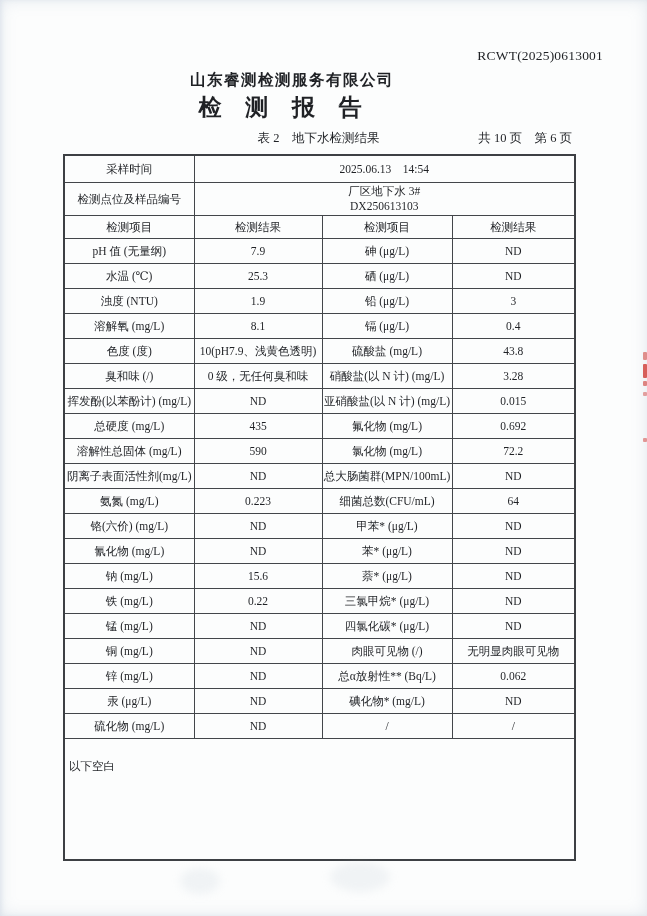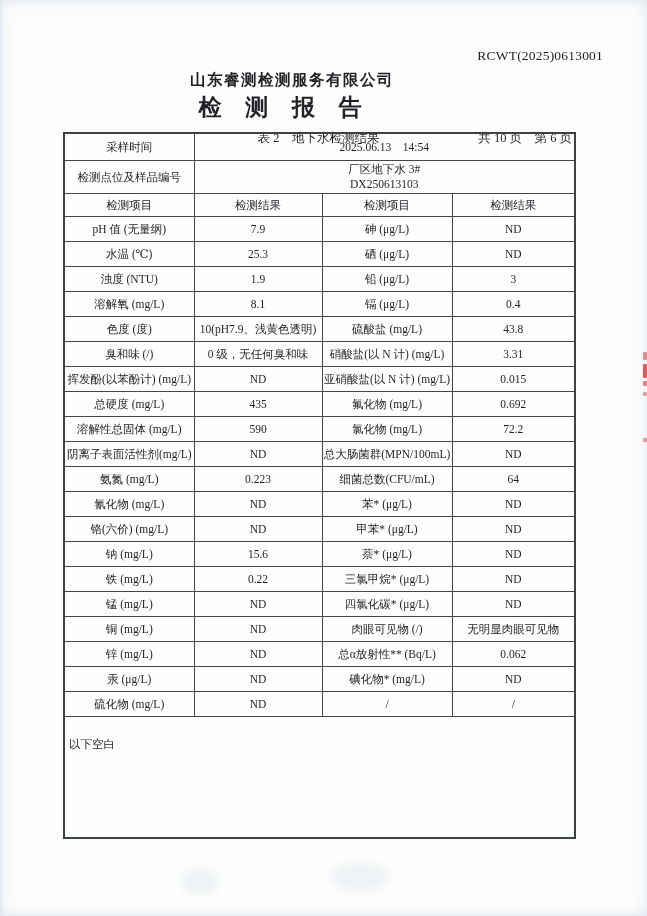--- a/index.html
+++ b/index.html
@@ -33,21 +33,21 @@
   }
   .caption{
     position:absolute;left:0;width:100%;text-align:center;
     font-size:12.5px;white-space:pre;
   }
   .pagination{
     position:absolute;right:2px;top:0;
     font-size:12.5px;white-space:pre;
   }
   table.report{
-    position:absolute;left:63px;top:132px;
+    position:absolute;left:63px;top:154px;
     width:511px;
     border-collapse:collapse;
     table-layout:fixed;
   }
   table.report td{
     border:1px solid #43464a;
     text-align:center;vertical-align:middle;
     font-size:11.5px;
     padding:0 1px;
     white-space:nowrap;
@@ -144,21 +144,21 @@
         <tr class="r-data">
           <td>色度 (度)</td>
           <td>10(pH7.9、浅黄色透明)</td>
           <td>硫酸盐 (mg/L)</td>
           <td>43.8</td>
         </tr>
         <tr class="r-data">
           <td>臭和味 (/)</td>
           <td>0 级，无任何臭和味</td>
           <td>硝酸盐(以 N 计) (mg/L)</td>
-          <td>3.31</td>
+          <td>3.28</td>
         </tr>
         <tr class="r-data">
           <td>挥发酚(以苯酚计) (mg/L)</td>
           <td>ND</td>
           <td>亚硝酸盐(以 N 计) (mg/L)</td>
           <td>0.015</td>
         </tr>
         <tr class="r-data">
           <td>总硬度 (mg/L)</td>
           <td>435</td>
@@ -177,29 +177,29 @@
           <td>总大肠菌群(MPN/100mL)</td>
           <td>ND</td>
         </tr>
         <tr class="r-data">
           <td>氨氮 (mg/L)</td>
           <td>0.223</td>
           <td>细菌总数(CFU/mL)</td>
           <td>64</td>
         </tr>
         <tr class="r-data">
+          <td>铬(六价) (mg/L)</td>
+          <td>ND</td>
+          <td>甲苯* (μg/L)</td>
+          <td>ND</td>
+        </tr>
+        <tr class="r-data">
           <td>氰化物 (mg/L)</td>
           <td>ND</td>
           <td>苯* (μg/L)</td>
-          <td>ND</td>
-        </tr>
-        <tr class="r-data">
-          <td>铬(六价) (mg/L)</td>
-          <td>ND</td>
-          <td>甲苯* (μg/L)</td>
           <td>ND</td>
         </tr>
         <tr class="r-data">
           <td>钠 (mg/L)</td>
           <td>15.6</td>
           <td>萘* (μg/L)</td>
           <td>ND</td>
         </tr>
         <tr class="r-data">
           <td>铁 (mg/L)</td>

